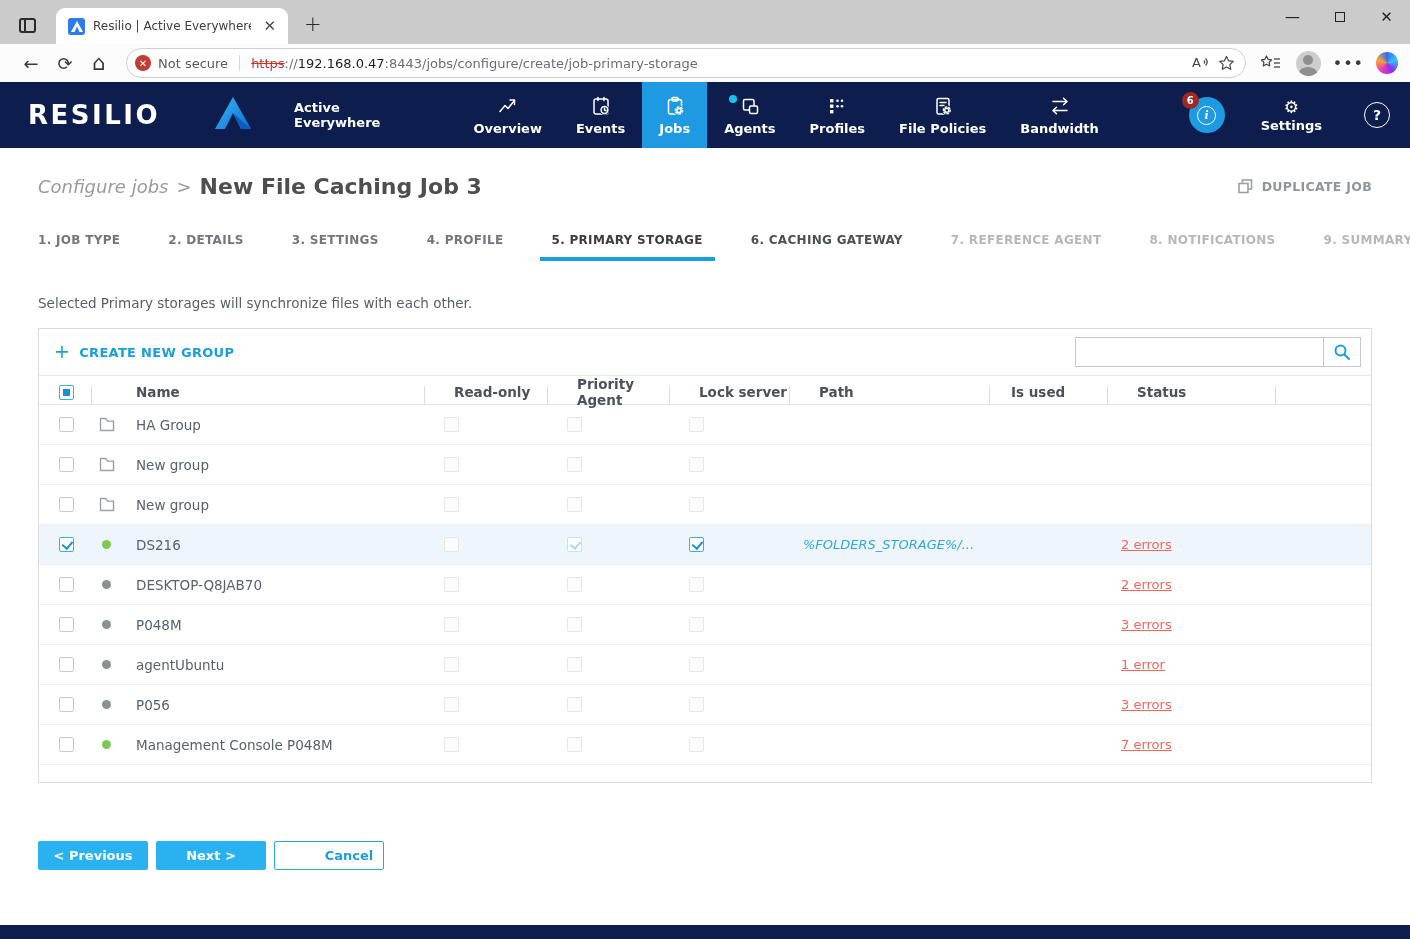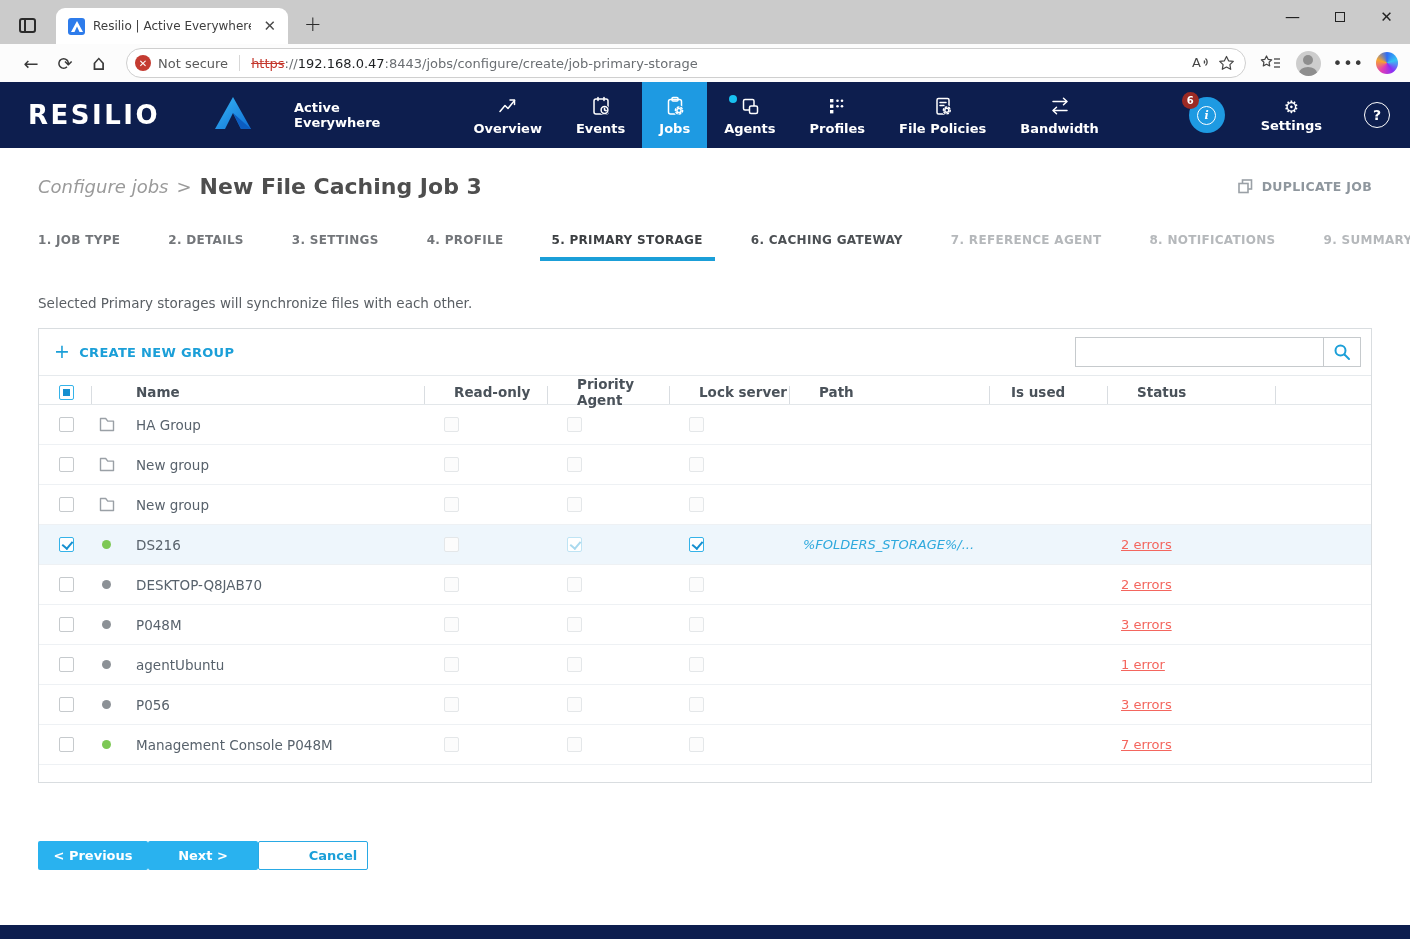--- a/index.html
+++ b/index.html
@@ -107,21 +107,21 @@
   .trow--selected { background:#eef6fc; }
   .icon-cell { display:flex; align-items:center; height:100%; padding-left:8px; }
   .dot { width:9px; height:9px; border-radius:50%; display:inline-block; margin-left:3px; }
   .dot--green { background:#7dc855; } .dot--gray { background:#8c9196; }
   .name-cell { font-size:13.5px; color:#58626c; padding-left:7px; white-space:nowrap; overflow:hidden; }
   .path-cell { padding-left:14px; font-size:13px; }
   .path-link { color:#2fa9dd; font-style:italic; cursor:pointer; }
   .status-cell { padding-left:14px; font-size:13px; }
   .status-link { color:#f4665e; text-decoration:underline; cursor:pointer; }
 
-  .actions { margin-top:58px; display:flex; gap:0; }
+  .actions { margin-top:58px; display:flex; gap:8px; }
   .btn { width:110px; height:29px; border-radius:2px; font-size:13px; font-weight:700; display:flex; align-items:center; justify-content:center; cursor:pointer; font-family:inherit; }
   .btn--filled { background:#29b2ef; color:#fff; border:none; }
   .btn--outline { background:#fff; color:#1b9fd8; border:1px solid #29a9e4;padding-left:40px; }
 
   .appfooter { height:14px; background:#0d1e4e; flex:none; }
 </style>
 </head>
 <body>
 
 <div class="window">

